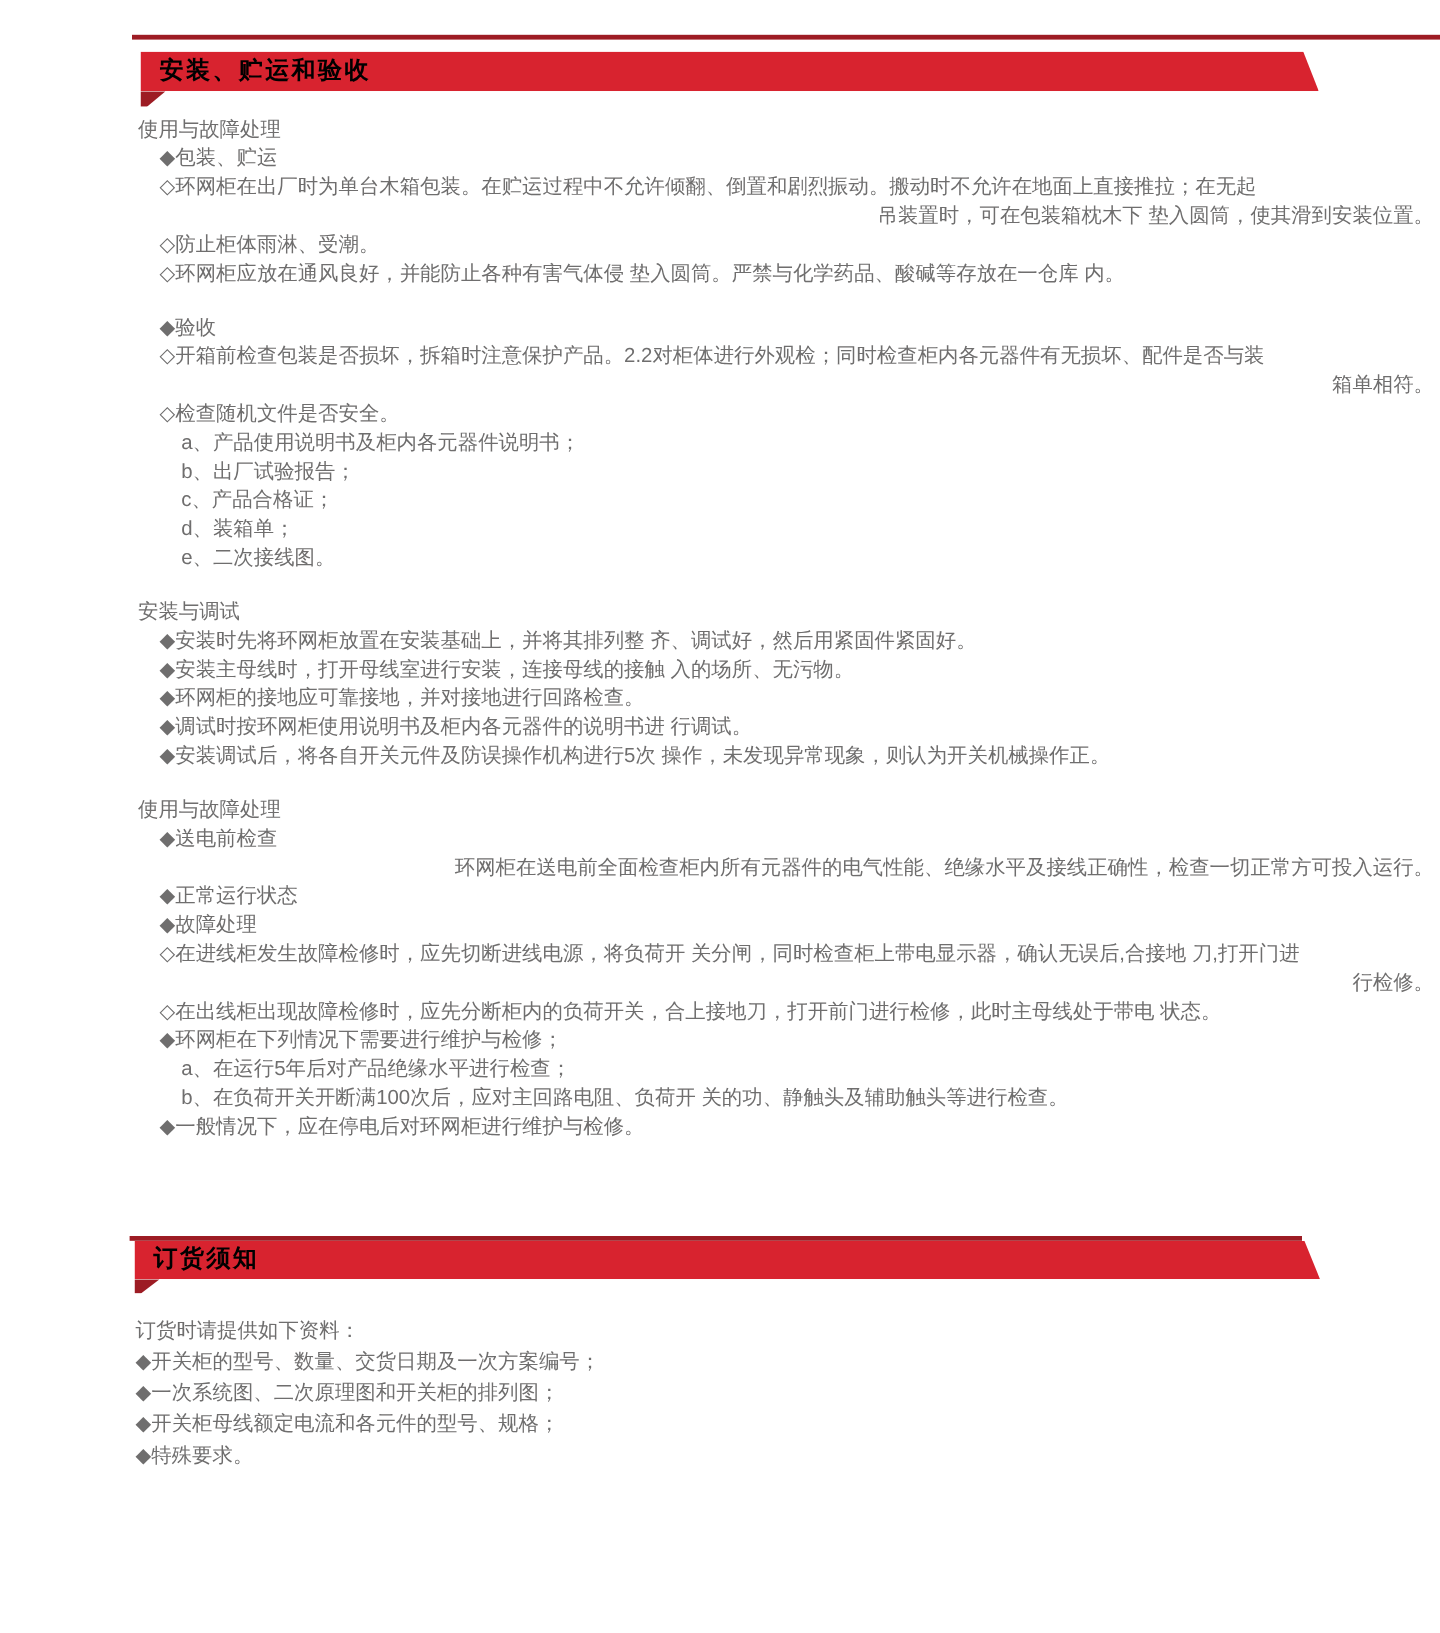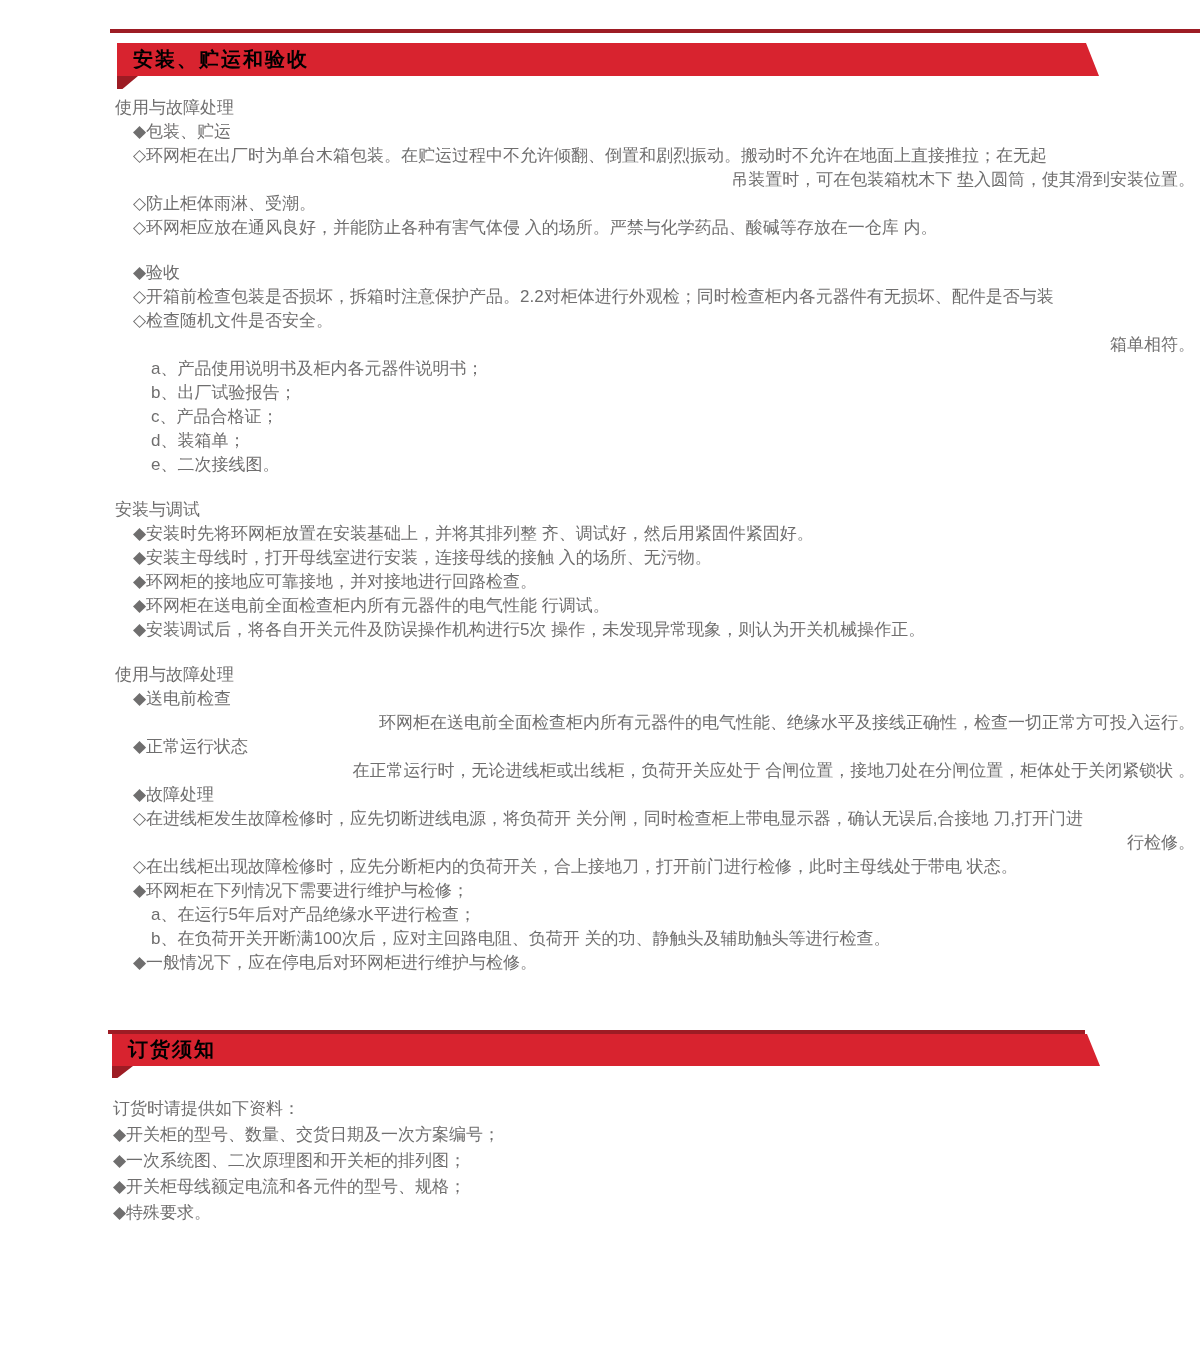--- a/index.html
+++ b/index.html
@@ -61,41 +61,40 @@
   </div>
   <div class="fold fold1"></div>
 
   <div class="content content1">
 
   <p class="ln ind0">使用与故障处理</p>
       <p class="ln ind1">◆包装、贮运</p>
       <p class="ln ind1">◇环网柜在出厂时为单台木箱包装。在贮运过程中不允许倾翻、倒置和剧烈振动。搬动时不允许在地面上直接推拉；在无起</p>
       <p class="ln ind2">吊装置时，可在包装箱枕木下 垫入圆筒，使其滑到安装位置。</p>
       <p class="ln ind1">◇防止柜体雨淋、受潮。</p>
-      <p class="ln ind1">◇环网柜应放在通风良好，并能防止各种有害气体侵 入的场所。严禁与化学药品、酸碱等存放在一仓库 内。</p>
+      <p class="ln ind1">◇环网柜应放在通风良好，并能防止各种有害气体侵 垫入圆筒。严禁与化学药品、酸碱等存放在一仓库 内。</p>
       <p class="ln ind1 gap">◆验收</p>
       <p class="ln ind1">◇开箱前检查包装是否损坏，拆箱时注意保护产品。2.2对柜体进行外观检；同时检查柜内各元器件有无损坏、配件是否与装</p>
+      <p class="ln ind2">箱单相符。</p>
       <p class="ln ind1">◇检查随机文件是否安全。</p>
-      <p class="ln ind2">箱单相符。</p>
       <p class="ln ind3">a、产品使用说明书及柜内各元器件说明书；</p>
       <p class="ln ind3">b、出厂试验报告；</p>
       <p class="ln ind3">c、产品合格证；</p>
       <p class="ln ind3">d、装箱单；</p>
       <p class="ln ind3">e、二次接线图。</p>
       <p class="ln ind0 gap">安装与调试</p>
       <p class="ln ind1">◆安装时先将环网柜放置在安装基础上，并将其排列整 齐、调试好，然后用紧固件紧固好。</p>
       <p class="ln ind1">◆安装主母线时，打开母线室进行安装，连接母线的接触 入的场所、无污物。</p>
       <p class="ln ind1">◆环网柜的接地应可靠接地，并对接地进行回路检查。</p>
-      <p class="ln ind1">◆环网柜在送电前全面检查柜内所有元器件的电气性能 行调试。</p>
+      <p class="ln ind1">◆调试时按环网柜使用说明书及柜内各元器件的说明书进 行调试。</p>
       <p class="ln ind1">◆安装调试后，将各自开关元件及防误操作机构进行5次 操作，未发现异常现象，则认为开关机械操作正。</p>
       <p class="ln ind0 gap">使用与故障处理</p>
       <p class="ln ind1">◆送电前检查</p>
       <p class="ln ind2">环网柜在送电前全面检查柜内所有元器件的电气性能、绝缘水平及接线正确性，检查一切正常方可投入运行。</p>
       <p class="ln ind1">◆正常运行状态</p>
-      <p class="ln ind2">在正常运行时，无论进线柜或出线柜，负荷开关应处于 合闸位置，接地刀处在分闸位置，柜体处于关闭紧锁状 。</p>
       <p class="ln ind1">◆故障处理</p>
       <p class="ln ind1">◇在进线柜发生故障检修时，应先切断进线电源，将负荷开 关分闸，同时检查柜上带电显示器，确认无误后,合接地 刀,打开门进</p>
       <p class="ln ind2">行检修。</p>
       <p class="ln ind1">◇在出线柜出现故障检修时，应先分断柜内的负荷开关，合上接地刀，打开前门进行检修，此时主母线处于带电 状态。</p>
       <p class="ln ind1">◆环网柜在下列情况下需要进行维护与检修；</p>
       <p class="ln ind3">a、在运行5年后对产品绝缘水平进行检查；</p>
       <p class="ln ind3">b、在负荷开关开断满100次后，应对主回路电阻、负荷开 关的功、静触头及辅助触头等进行检查。</p>
       <p class="ln ind1">◆一般情况下，应在停电后对环网柜进行维护与检修。</p>
     </div>
 

